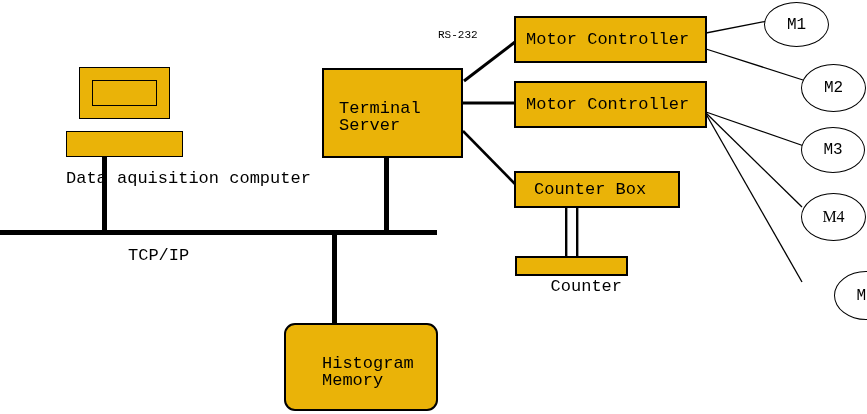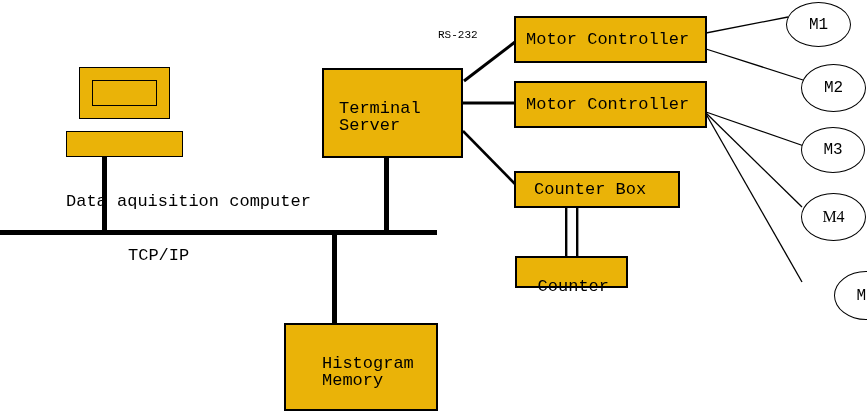--- a/index.html
+++ b/index.html
@@ -77,51 +77,51 @@
     <line x1="706" y1="49" x2="803" y2="80" stroke="#000" stroke-width="1.3"></line>
 
     <line x1="706" y1="112" x2="804" y2="146" stroke="#000" stroke-width="1.3"></line>
     <line x1="706" y1="113" x2="802" y2="207" stroke="#000" stroke-width="1.3"></line>
     <line x1="706" y1="114" x2="802" y2="282" stroke="#000" stroke-width="1.3"></line>
   </svg>
 
   <div class="box thin" style="left:79px; top:67px; width:91px; height:52px;"></div>
   <div class="box thin" style="left:92px; top:80px; width:65px; height:26px;"></div>
   <div class="box thin" style="left:66px; top:131px; width:117px; height:26px;"></div>
-  <div class="floating-label" style="left:66px; top:170px; font-size:17px;margin-top:23px;">Data aquisition computer</div>
+  <div class="floating-label" style="left:66px; top:170px; font-size:17px;">Data aquisition computer</div>
 
   <div class="floating-label" style="left:128px; top:247px; font-size:17px;">TCP/IP</div>
 
   <div class="floating-label" style="left:438px; top:29px; font-size:11px;">RS-232</div>
 
   <div class="box" style="left:322px; top:68px; width:141px; height:90px; padding:13px 0 0 15px;">
     <span>Terminal
 Server</span>
   </div>
 
   <div class="box vcenter" style="left:514px; top:16px; width:193px; height:47px; padding-left:10px;">
     <span>Motor Controller</span>
   </div>
   <div class="box vcenter" style="left:514px; top:81px; width:193px; height:47px; padding-left:10px;">
     <span>Motor Controller</span>
   </div>
 
   <div class="box vcenter" style="left:514px; top:171px; width:166px; height:37px; padding-left:18px;">
     <span>Counter Box</span>
   </div>
-  <div class="box" style="left:515px; top:256px; width:113px; height:32px; padding:3px 17px 0 10px;text-align:right;">
+  <div class="box" style="left:515px; top:256px; width:113px; height:20px; padding:3px 4px 0 10px;text-align:right;">
     <span>Counter</span>
   </div>
 
-  <div class="box" style="left:284px; top:323px; width:154px; height:88px; padding:13px 0 16px 36px;">
+  <div class="box" style="left:284px; top:323px; width:154px; height:88px; padding:13px 0 16px 36px;border-radius:11px;">
     <span>Histogram
 Memory</span>
   </div>
 
-  <div class="node-ellipse" style="left:786px; top:2px; width:65px; height:45px;">
+  <div class="node-ellipse" style="left:764px; top:2px; width:65px; height:45px;">
     <span>M1</span>
   </div>
   <div class="node-ellipse" style="left:801px; top:64px; width:65px; height:48px;">
     <span>M2</span>
   </div>
   <div class="node-ellipse" style="left:801px; top:127px; width:64px; height:46px;">
     <span>M3</span>
   </div>
   <div class="node-ellipse" style="left:801px; top:193px; width:65px; height:48px;font-family:Liberation Serif, serif;">
     <span>M4</span>

